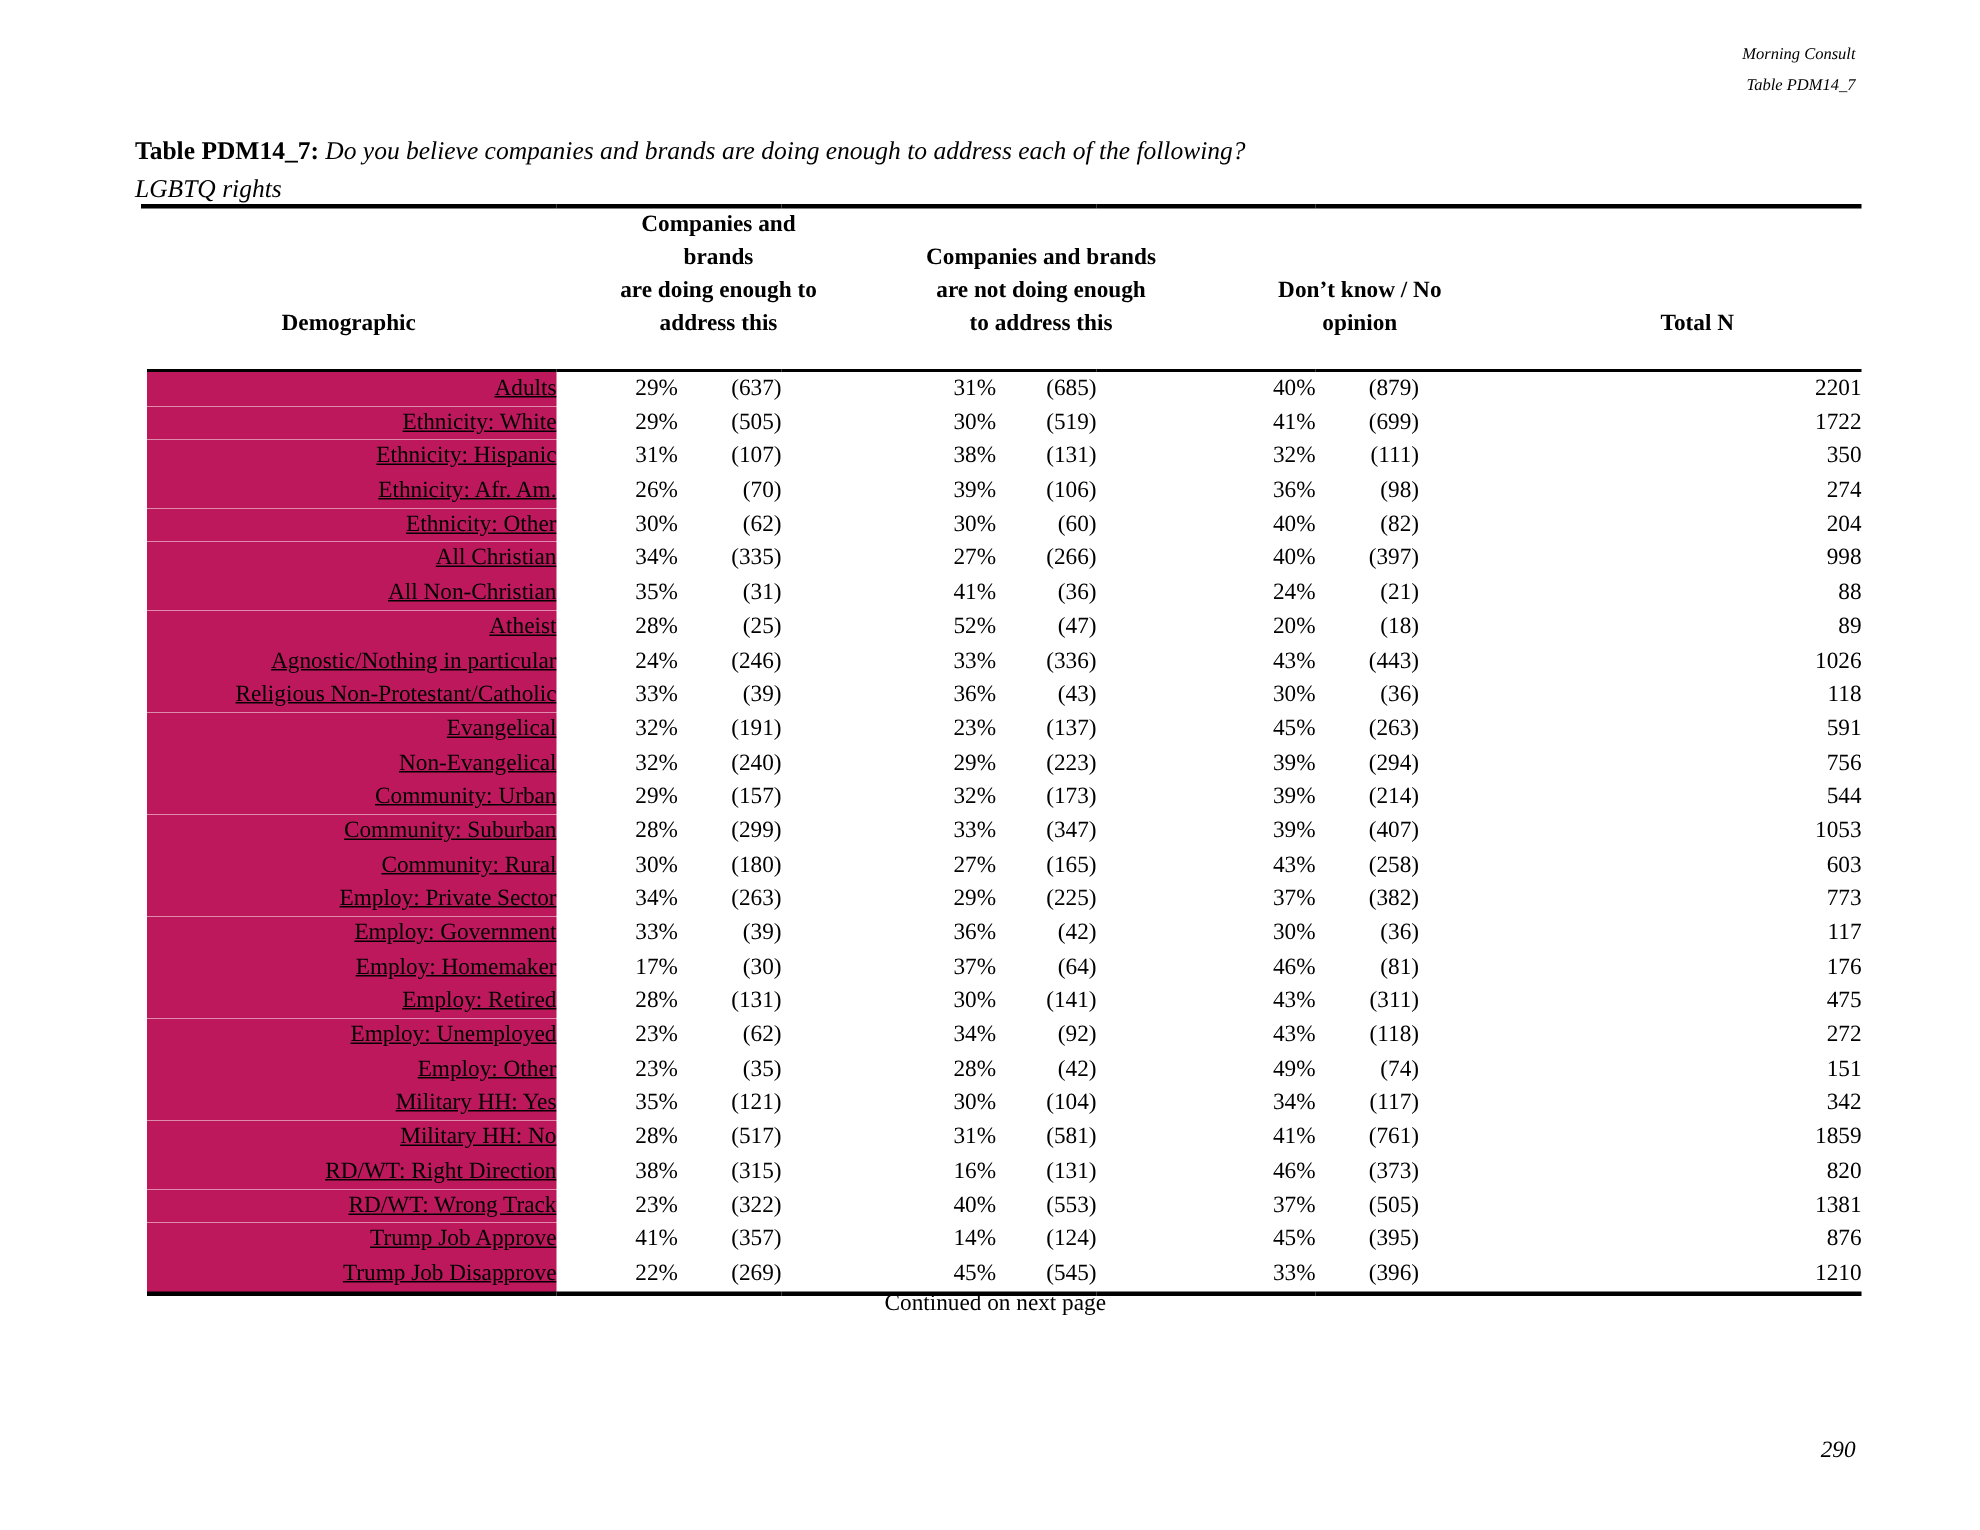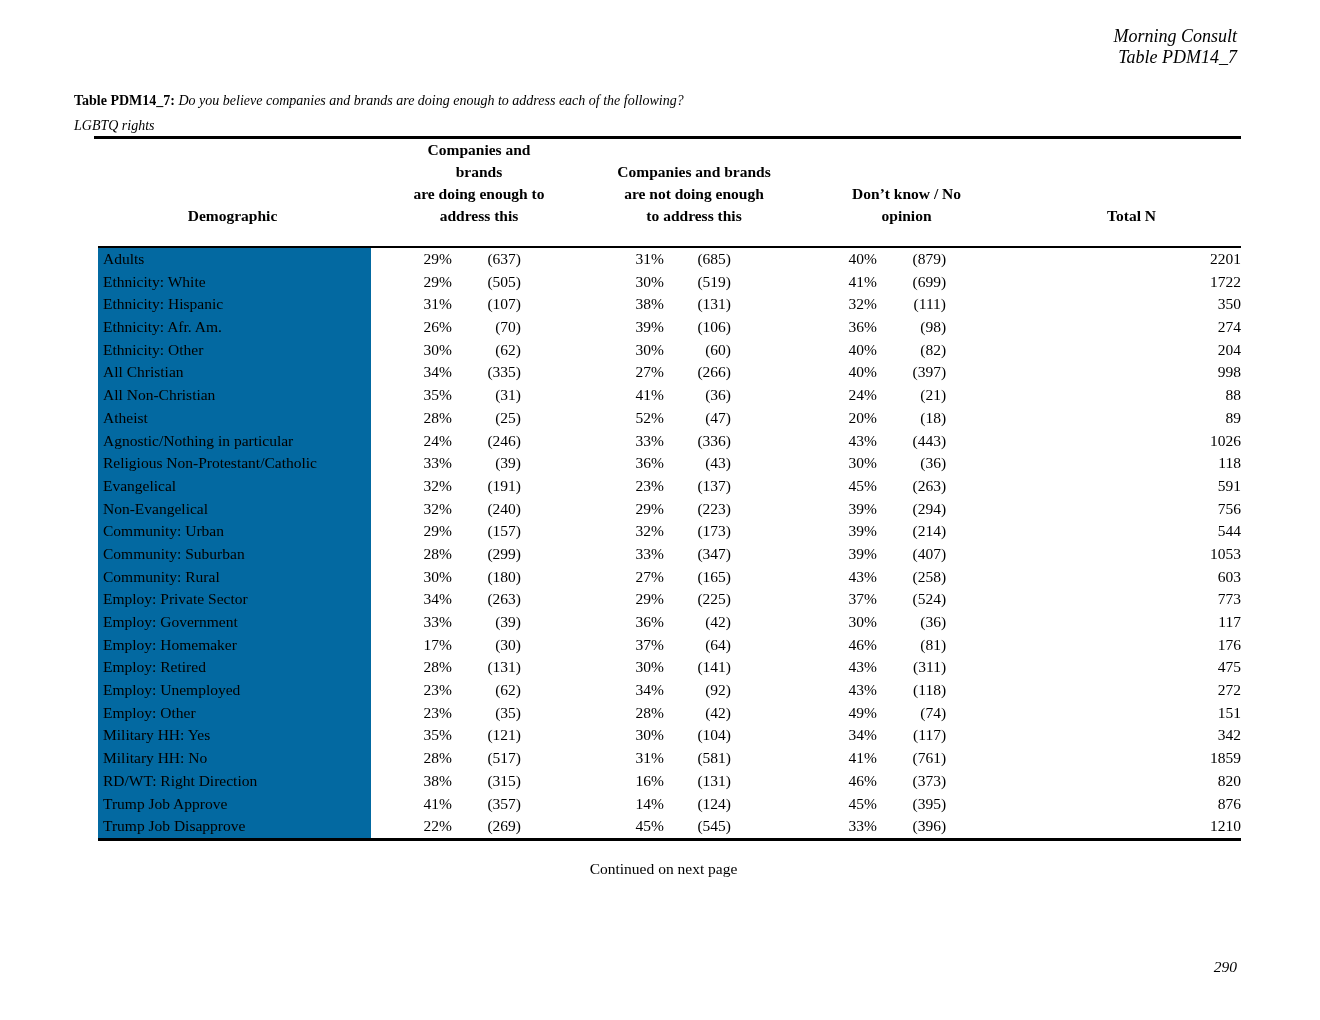--- a/index.html
+++ b/index.html
@@ -10,27 +10,27 @@
     color: #000;
     position: relative;
     overflow: hidden;
   }
   .page { position: absolute; inset: 0; }
 
   
   .mc-header {
     position: absolute; top: 26px; right: 83px;
     text-align: right; font-style: italic;
-    font-size: 18px; line-height: 21px;
+    font-size: 11px; line-height: 21px;
   }
 
   
   .title-block {
-    position: absolute; left: 74px; top: 88px; width: 1147px;
-    font-size: 14px; line-height: 25px;
+    position: absolute; left: 90px; top: 88px; width: 1147px;
+    font-size: 17px; line-height: 25px;
   }
   .title-label { font-weight: bold; }
   .title-question { font-style: italic; }
   .title-subject { font-style: italic; }
 
   
   table.results {
     position: absolute; left: 90px; top: 136px;
     width: 1147px;
     border-collapse: collapse; table-layout: fixed;
@@ -62,25 +62,26 @@
   .hdr-tn { transform: translateX(38px); }
 
   tbody td {
     height: 22.68px;
     line-height: 22.68px;
     font-size: 15.5px;
     white-space: nowrap;
     overflow: hidden;
   }
   td.demo {
-    background: #0369a1;
+    background: #be185d;
     background-clip: padding-box;
     border-left: 8px solid transparent;
     padding-left: 5px;
-    text-align: left;
+    text-align: right;
+    text-decoration: underline;
   }
   td.num { text-align: right; }
 
   
   .continued {
     position: absolute; left: 90px; top: 860px; width: 1147px;
     text-align: center; font-size: 15.5px;
   }
   .page-number {
     position: absolute; right: 83px; top: 958px;
@@ -278,21 +279,21 @@
           <td class="num">(258)</td>
           <td class="num">603</td>
         </tr>
         <tr>
           <td class="demo">Employ: Private Sector</td>
           <td class="num">34%</td>
           <td class="num">(263)</td>
           <td class="num">29%</td>
           <td class="num">(225)</td>
           <td class="num">37%</td>
-          <td class="num">(524)</td>
+          <td class="num">(382)</td>
           <td class="num">773</td>
         </tr>
         <tr>
           <td class="demo">Employ: Government</td>
           <td class="num">33%</td>
           <td class="num">(39)</td>
           <td class="num">36%</td>
           <td class="num">(42)</td>
           <td class="num">30%</td>
           <td class="num">(36)</td>
@@ -362,20 +363,30 @@
           <td class="demo">RD/WT: Right Direction</td>
           <td class="num">38%</td>
           <td class="num">(315)</td>
           <td class="num">16%</td>
           <td class="num">(131)</td>
           <td class="num">46%</td>
           <td class="num">(373)</td>
           <td class="num">820</td>
         </tr>
         <tr>
+          <td class="demo">RD/WT: Wrong Track</td>
+          <td class="num">23%</td>
+          <td class="num">(322)</td>
+          <td class="num">40%</td>
+          <td class="num">(553)</td>
+          <td class="num">37%</td>
+          <td class="num">(505)</td>
+          <td class="num">1381</td>
+        </tr>
+        <tr>
           <td class="demo">Trump Job Approve</td>
           <td class="num">41%</td>
           <td class="num">(357)</td>
           <td class="num">14%</td>
           <td class="num">(124)</td>
           <td class="num">45%</td>
           <td class="num">(395)</td>
           <td class="num">876</td>
         </tr>
         <tr>

